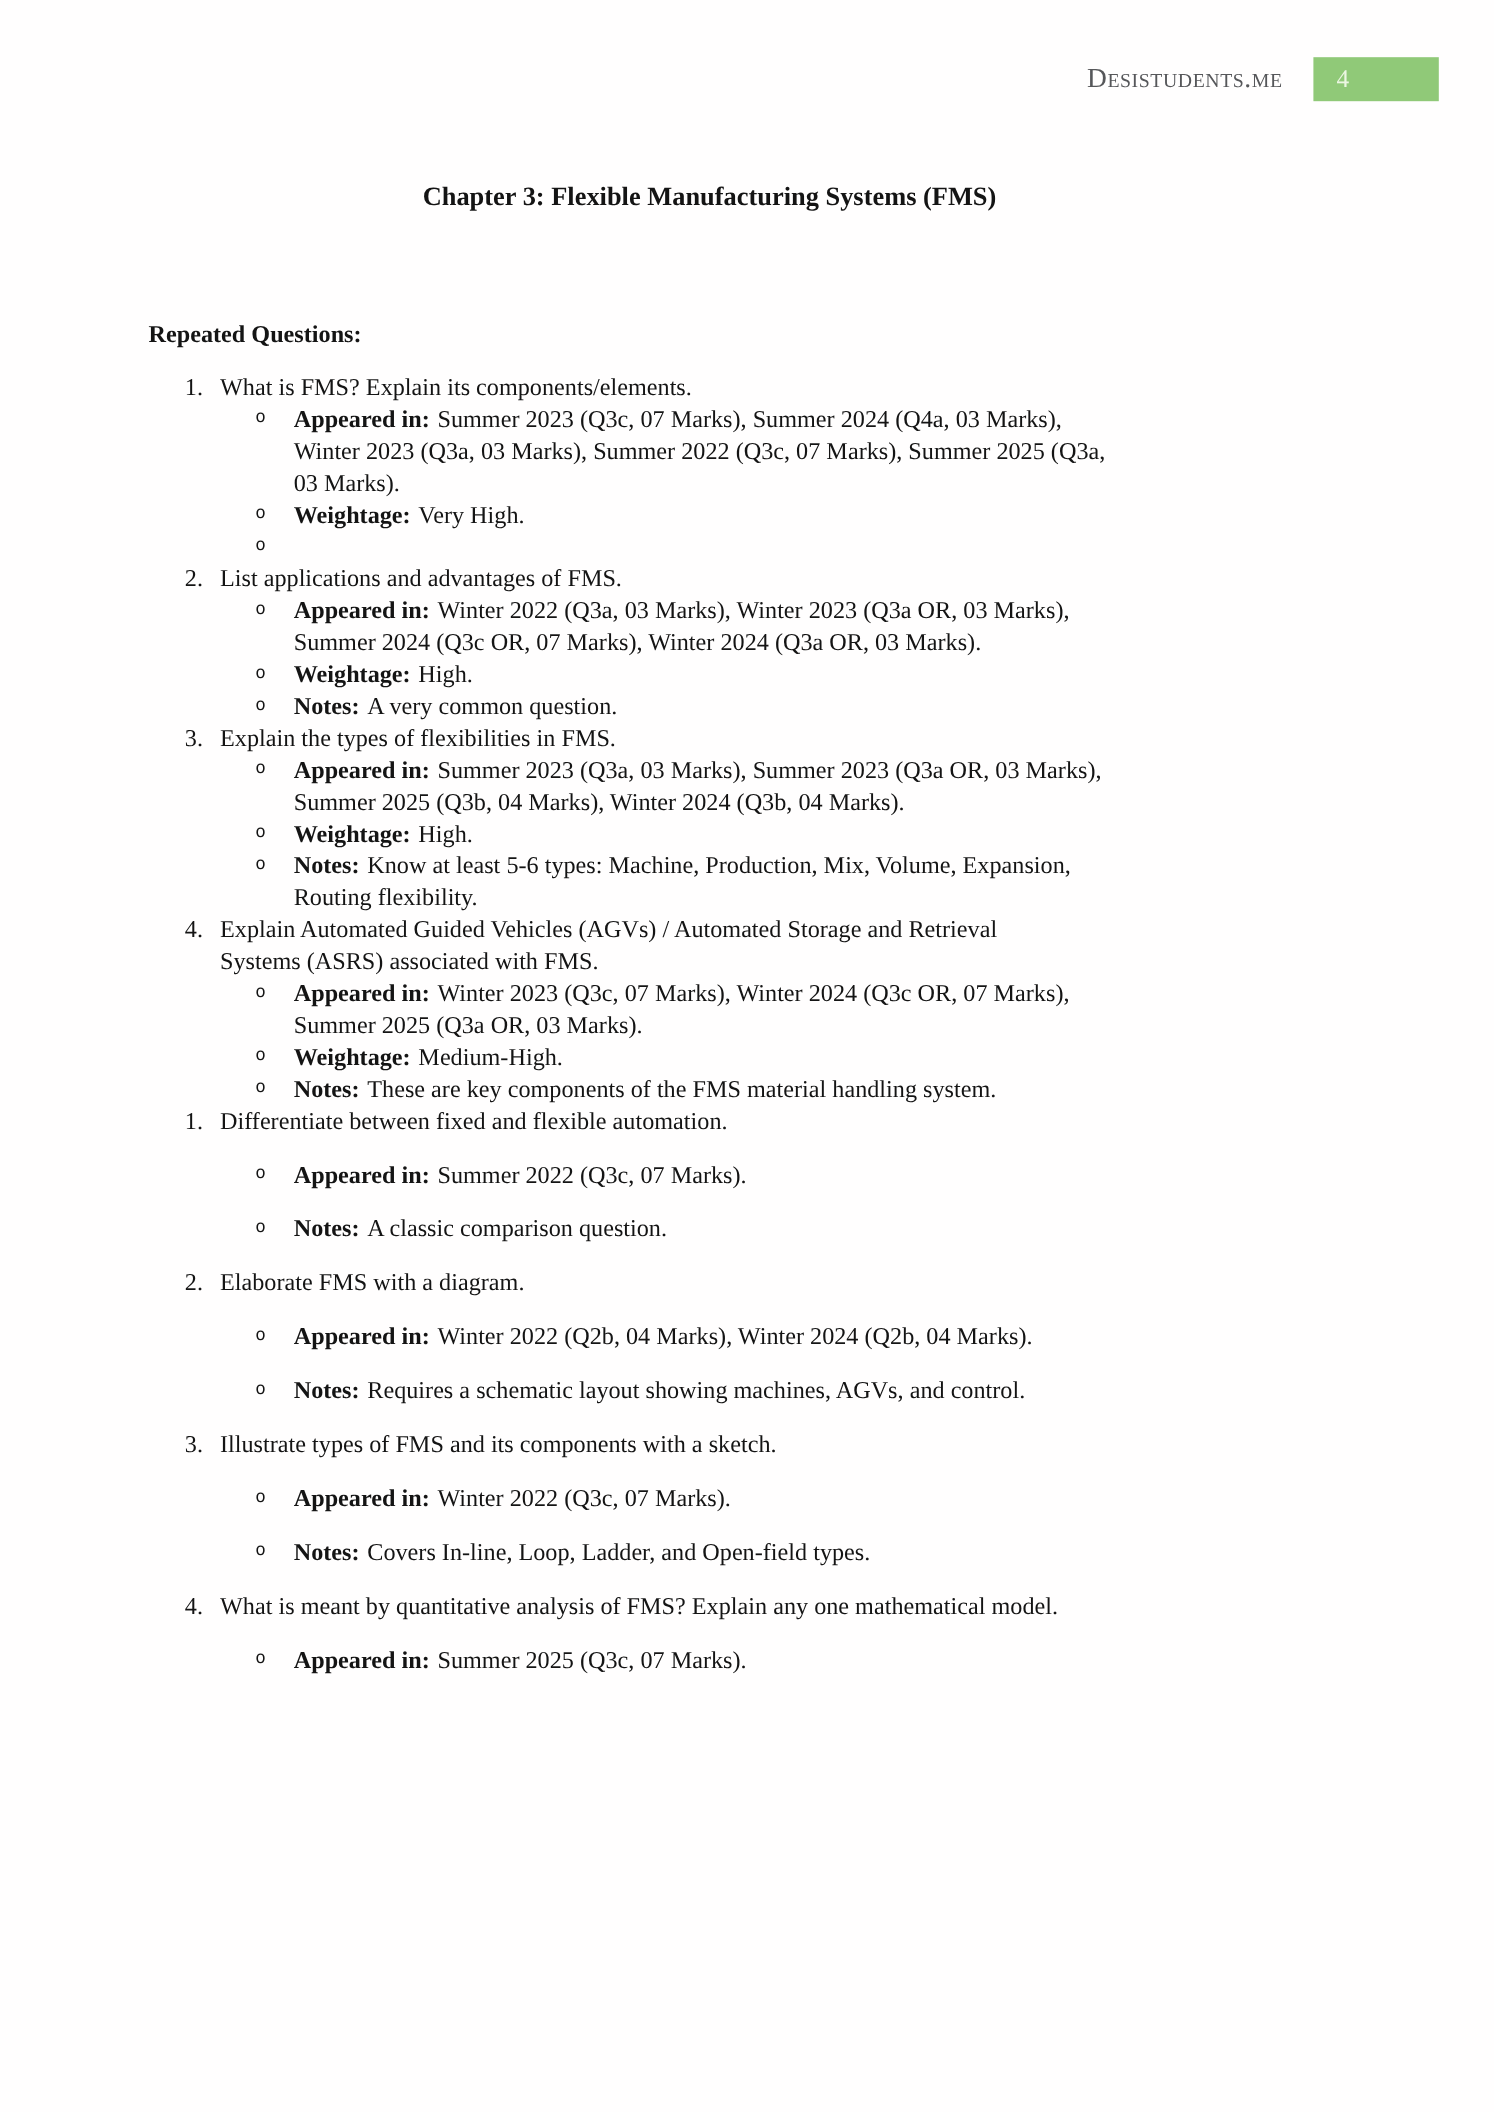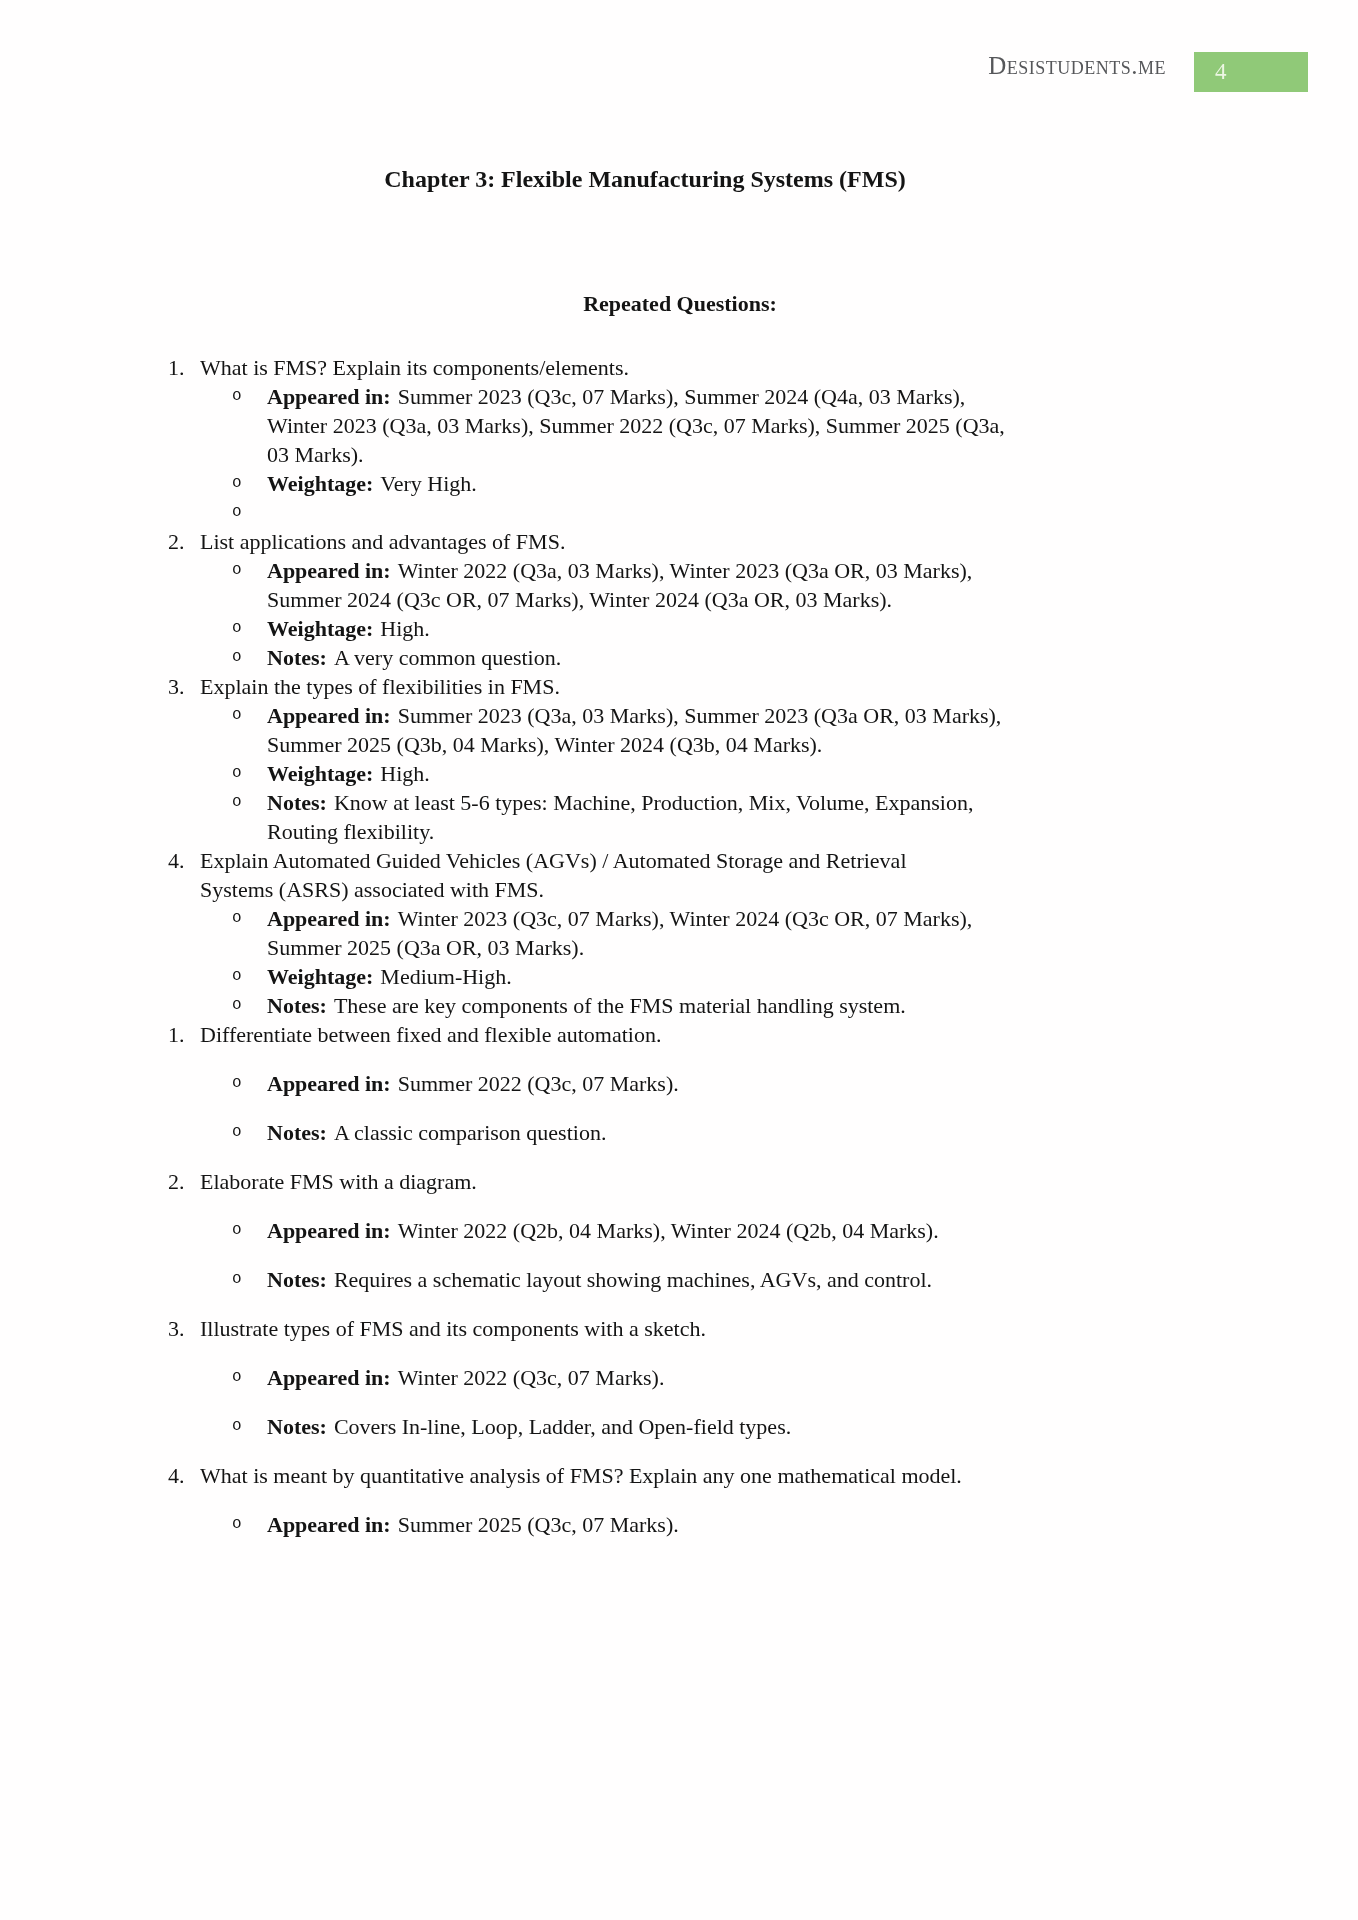--- a/index.html
+++ b/index.html
@@ -7,21 +7,21 @@
     position:relative;
     width:1358px; height:1920px;
     background:#fffefe;
     font-family:"Liberation Serif","DejaVu Serif",serif;
     color:#141414;
     overflow:hidden;
   }
   
   .header {
     position:absolute; top:52px; right:50px;
-    display:flex; align-items:flex-start;
+    display:flex; align-items:center;
   }
   .site-name {
     font-variant: small-caps;
     font-size:25px;
     color:#56575a;
     letter-spacing:0.5px;
     margin-right:28px;
   }
   .page-badge {
     width:114px; height:40px;
@@ -46,21 +46,21 @@
     font-weight:bold;
     white-space:pre-wrap;
   }
   .section-heading {
     font-size:22px;
     line-height:28px;
     font-weight:bold;
     margin:0;
   }
   .q-section { font-size:22px; line-height:29px; }
-  .section--compact .section-heading { margin-top:92px; margin-bottom:35px;text-align:center; }
+  .section--compact .section-heading { margin-top:92px; margin-bottom:19px; }
   .section--spaced  .section-heading { margin-top:40px; margin-bottom:34px; }
 
   .q-row { display:flex; }
   .q-num { margin-left:33px; width:32px; flex:0 0 32px; }
   .q-title { flex:1; font-weight:normal; white-space:pre-wrap; }
 
   .bullet-row { display:flex; }
   .marker {
     margin-left:97px; width:35px; flex:0 0 35px;
     font-family:"Liberation Mono","DejaVu Sans Mono",monospace;

